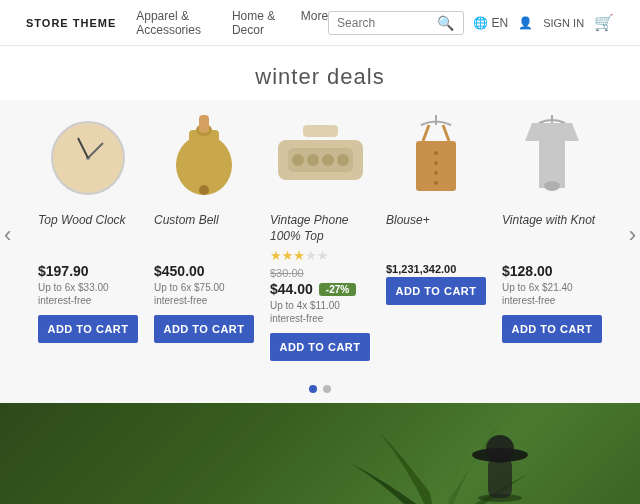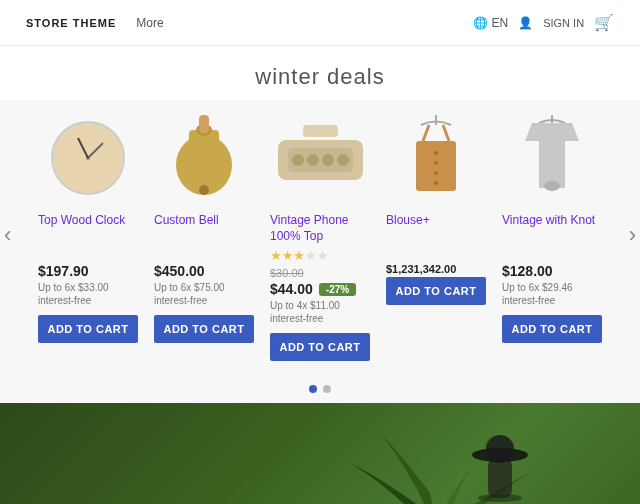--- a/index.html
+++ b/index.html
@@ -21,21 +21,21 @@
     .section-title { text-align: center; font-size: 22px; font-weight: 300; color: #555; padding: 18px 0 10px; letter-spacing: 1px; }
 
     
     .carousel-wrapper { position: relative; padding: 0 30px; background: #f7f7f7; }
     .carousel-arrow { position: absolute; top: 50%; transform: translateY(-60%); background: none; border: none; font-size: 22px; color: #888; cursor: pointer; z-index: 10; }
     .carousel-arrow.left { left: 4px; }
     .carousel-arrow.right { right: 4px; }
     .products-row { display: flex; gap: 0; overflow: hidden; }
     .product-card { flex: 1; min-width: 0; padding: 10px 8px 14px; background: #f7f7f7; }
     .product-img-wrap { width: 100%; height: 95px; display: flex; align-items: center; justify-content: center; margin-bottom: 8px; }
-    .product-name { font-size: 12px; color: #6d28d9; min-height: 28px; line-height: 1.3; }
+    .product-name { font-size: 12px; color: #404040; min-height: 28px; line-height: 1.3; font-style: italic; }
     .stars { color: #f0c040; font-size: 13px; margin: 4px 0; }
     .star-empty { color: #ddd; }
     .price-old { font-size: 11px; color: #999; text-decoration: line-through; }
     .price-row { display: flex; align-items: center; gap: 6px; margin: 2px 0; }
     .price-main { font-size: 14px; font-weight: bold; color: #222; }
     .discount-badge { background: #5a8a3c; color: #fff; font-size: 10px; font-weight: bold; padding: 1px 7px; border-radius: 3px; }
     .installment { font-size: 10px; color: #777; margin-bottom: 8px; line-height: 1.3; min-height: 26px; }
     .add-to-cart-btn { width: 100%; background: #3a5bbf; color: #fff; border: none; padding: 8px 4px; font-size: 11px; font-weight: bold; text-transform: uppercase; cursor: pointer; border-radius: 2px; letter-spacing: 0.5px; }
 
     
@@ -46,22 +46,28 @@
     
     .bottom-section { position: relative; height: 140px; overflow: hidden; }
   </style>
 </head>
 <body>
 
 <header>
   <div class="header">
     <span class="logo">STORE THEME</span>
     <nav class="nav-links">
+      <a class="nav-link">Apparel &amp; Accessories</a>
+      <a class="nav-link">Home &amp; Decor</a>
       <a class="nav-link">More</a>
     </nav>
+    <div class="search-box">
+      <input type="text" placeholder="Search" style="">
+      <button class="search-icon-btn">🔍</button>
+    </div>
     <div class="header-icons">
       <span class="header-icon">🌐 <span>EN</span></span>
       <span class="header-icon">👤</span>
       <span class="header-icon" style="font-size:11px;">SIGN IN</span>
       <span class="header-icon cart-icon">🛒</span>
     </div>
   </div>
 </header>
 
 <h2 class="section-title">winter deals</h2>
@@ -172,21 +178,21 @@
           <path d="M15 10 L8 28 L22 28 L22 75 L48 75 L48 28 L62 28 L55 10 Z" fill="#c8c8c8"></path>
 
           <ellipse cx="35" cy="73" rx="8" ry="5" fill="#b0b0b0"></ellipse>
         </svg>
       </div>
       <div class="product-name">Vintage with Knot</div>
       <div style="height:20px;"></div>
       <div class="price-row">
         <span class="price-main">$128.00</span>
       </div>
-      <div class="installment">Up to 6x $29.46 interest-free</div>
+      <div class="installment">Up to 6x $21.40 interest-free</div>
       <button class="add-to-cart-btn">ADD TO CART</button>
     </div>
 
   </div>
 
   <button class="carousel-arrow right">›</button>
 </div>
 
 <div class="carousel-dots">
   <div class="dot active"></div>

